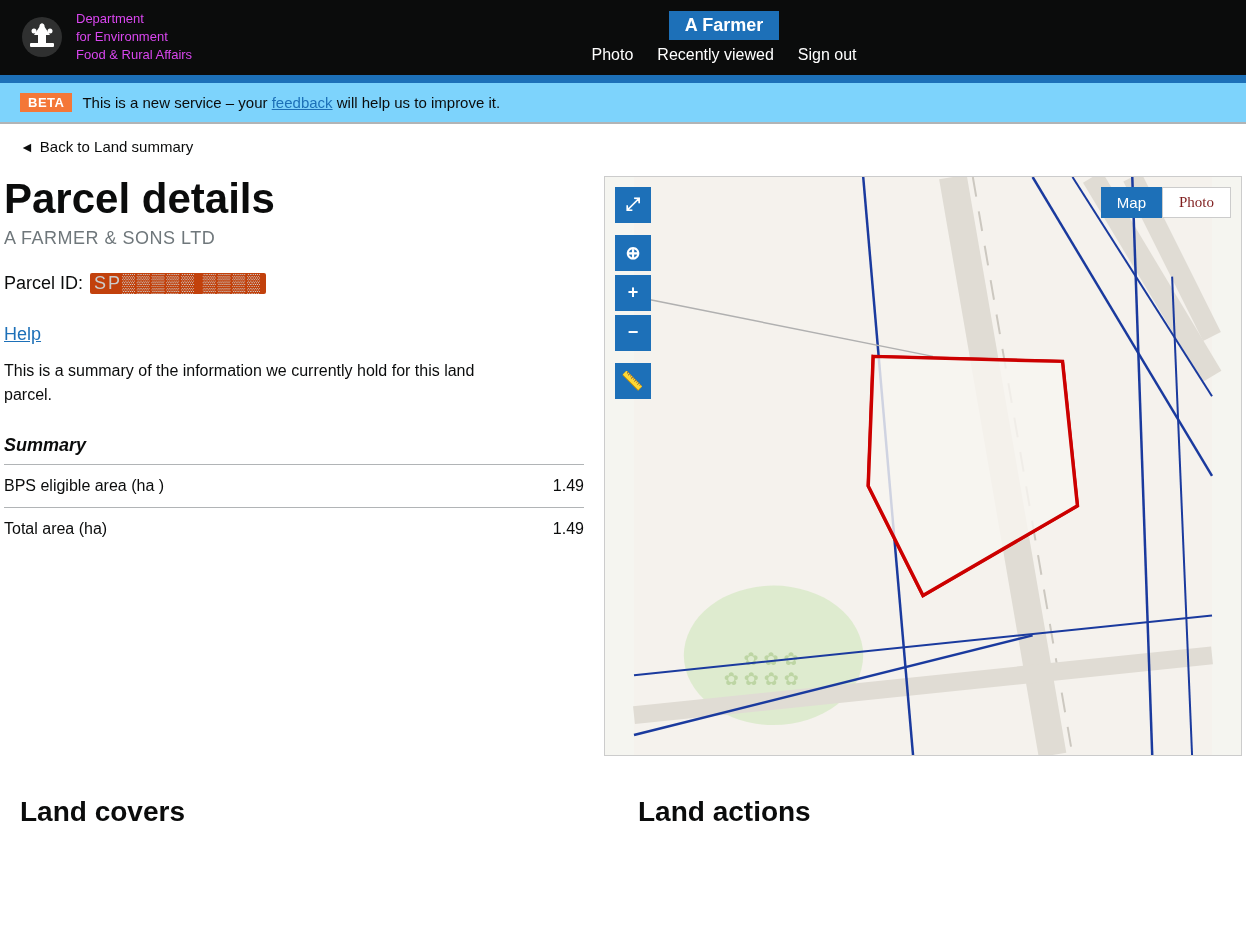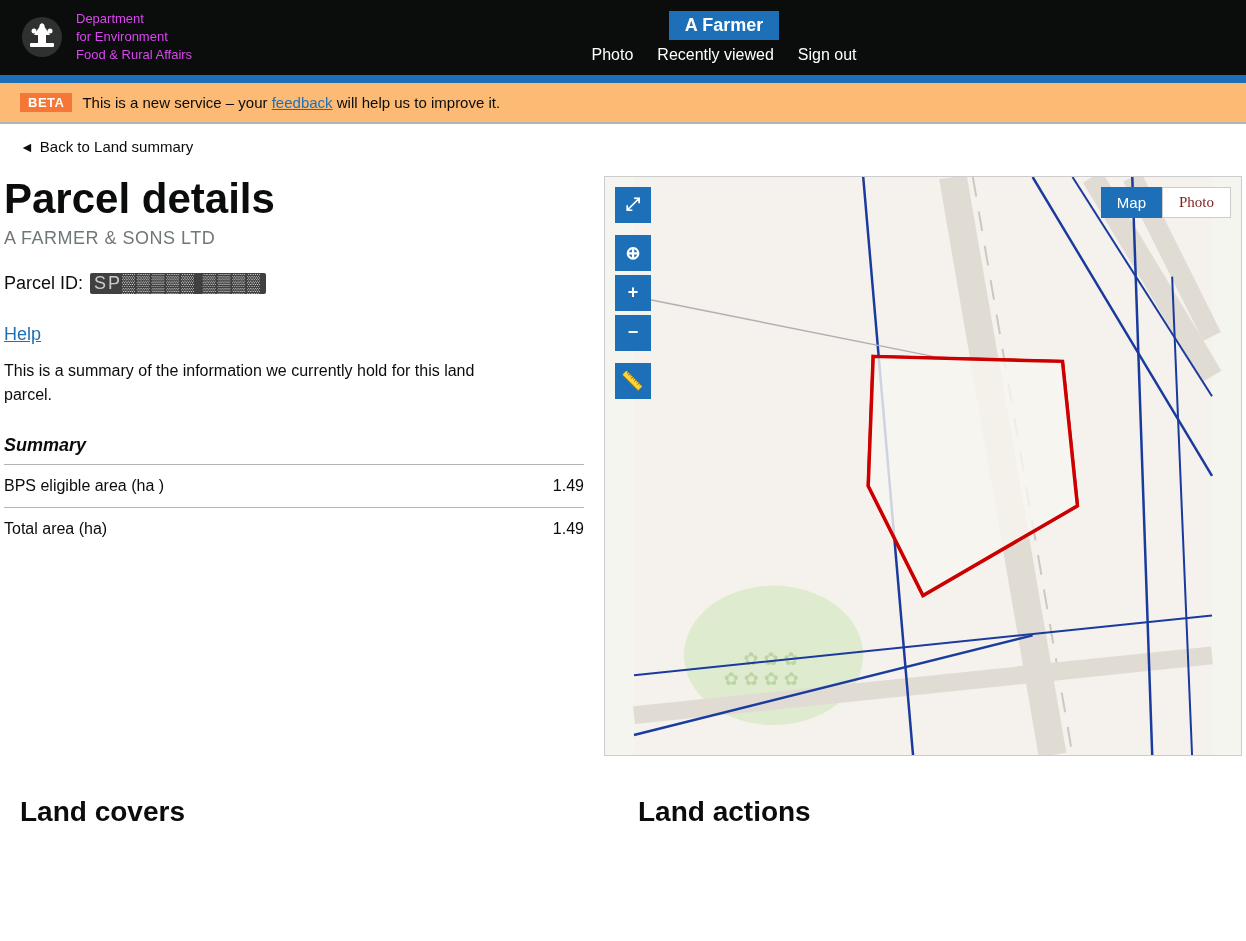--- a/index.html
+++ b/index.html
@@ -54,21 +54,21 @@
     }
 
     
     .blue-bar {
       height: 8px;
       background: #1d70b8;
     }
 
     
     .beta-banner {
-      background: #fdba74;
+      background: #7dd3fc;
       border-bottom: 1px solid #b1b4b6;
       padding: 10px 20px;
       display: flex;
       align-items: center;
       gap: 10px;
       font-size: 15px;
     }
     .beta-tag {
       background: #f47738;
       color: #fff;
@@ -126,21 +126,21 @@
       margin-bottom: 24px;
       font-weight: normal;
       letter-spacing: 0.5px;
     }
     .parcel-id-row {
       font-size: 18px;
       margin-bottom: 30px;
     }
     .parcel-id-value {
       display: inline-block;
-      background: #404040;
+      background: #c2410c;
       color: #ccc;
       border-radius: 2px;
       padding: 0 4px;
       font-size: 18px;
       margin-left: 2px;
       letter-spacing: 2px;
     }
 
     
     .help-link {

